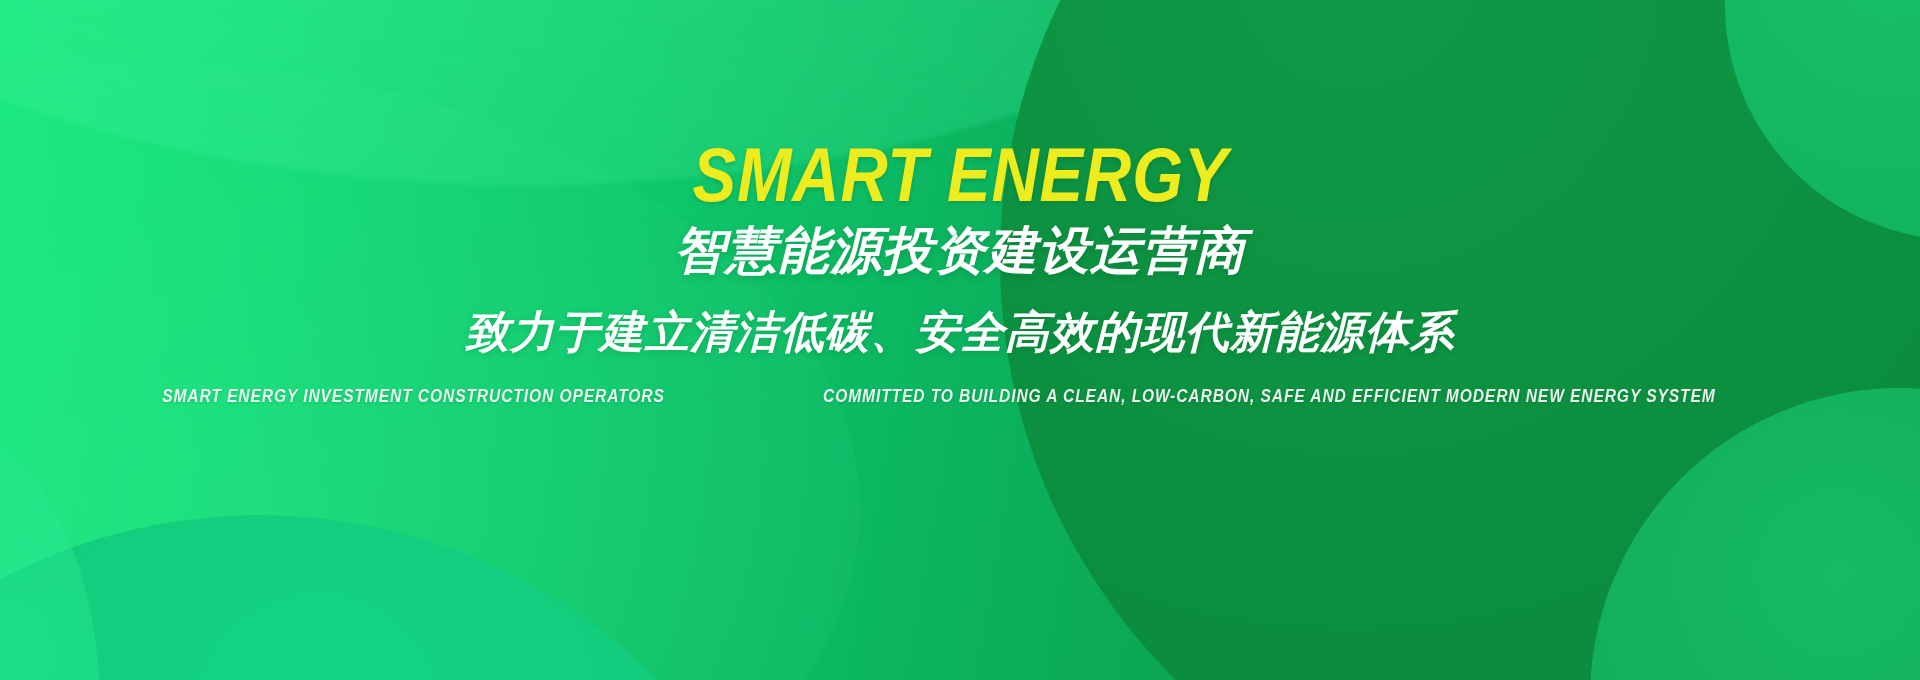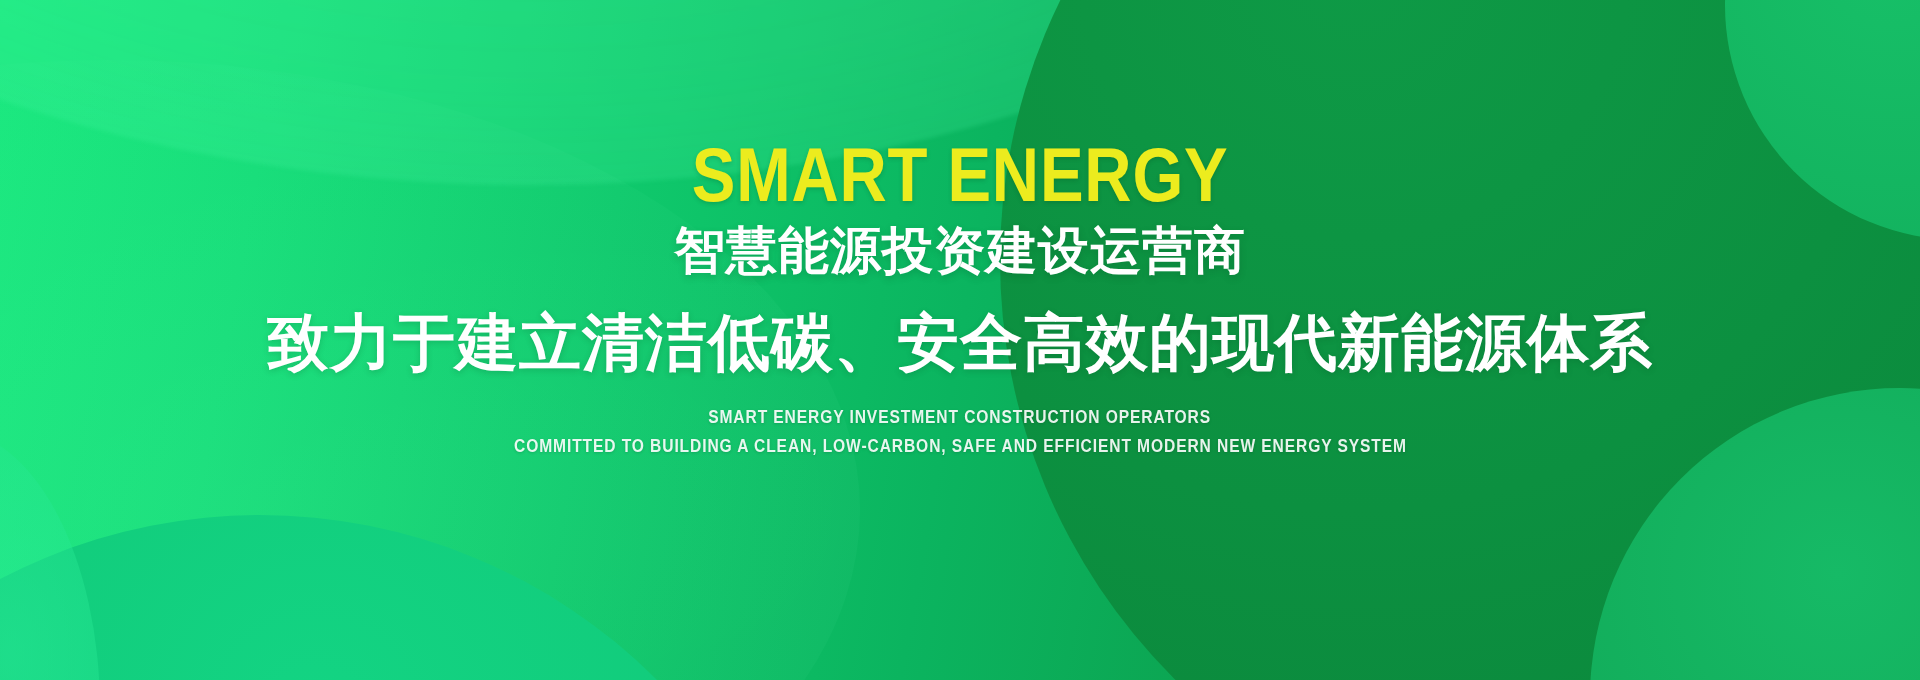--- a/index.html
+++ b/index.html
@@ -16,20 +16,21 @@
     font-family: "Liberation Sans", "DejaVu Sans", sans-serif;
     
     background: linear-gradient(100deg,
                 #19E87E 0%,
                 #15DD78 14%,
                 #0FC96C 32%,
                 #0BB45F 50%,
                 #0CA451 66%,
                 #0E9845 80%,
                 #0F8F3E 100%);
+    font-style: italic;
   }
 
   
   .blob {
     position: absolute;
     border-radius: 50%;
     pointer-events: none;
   }
 
   
@@ -130,33 +131,33 @@
     line-height: 1.05;
     font-weight: 700;
     letter-spacing: 1px;
     color: #ffffff;
     text-shadow: 0 3px 7px rgba(0,70,30,0.22);
     white-space: nowrap;
   }
 
   .subtitle-cn {
     margin-top: 30px;
-    font-size: 62px;
+    font-size: 44px;
     line-height: 1.15;
     font-weight: 700;
     letter-spacing: 1px;
     color: #ffffff;
     text-shadow: 0 2px 6px rgba(0,70,30,0.20);
     white-space: nowrap;
   }
 
   .tagline-group {
     margin-top: 26px;
     display: flex;
-    flex-direction: column;
+    flex-direction: row;
     align-items: center;
     gap: 5px;
   }
 
   .tagline-en {
     font-size: 19px;
     line-height: 1.25;
     font-weight: 700;
     letter-spacing: 1.1px;
     color: rgba(255,255,255,0.90);

